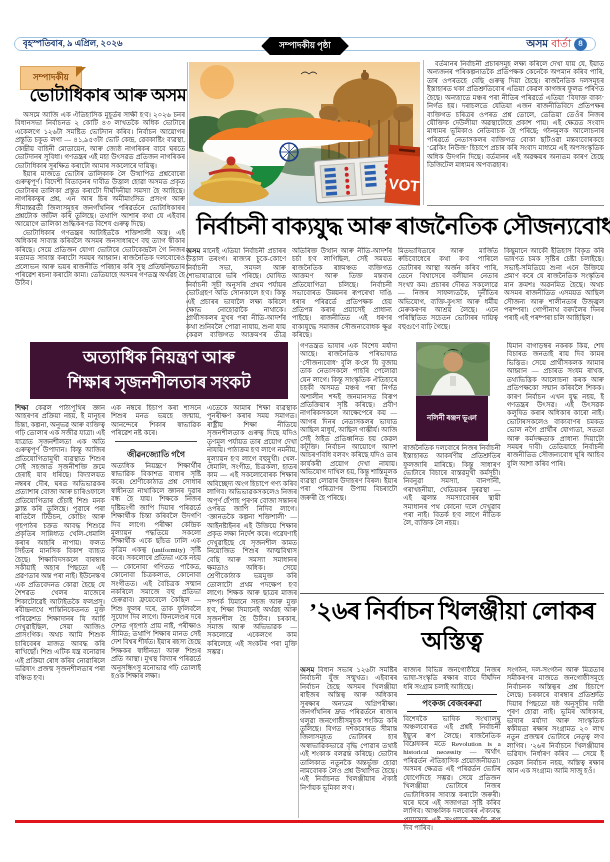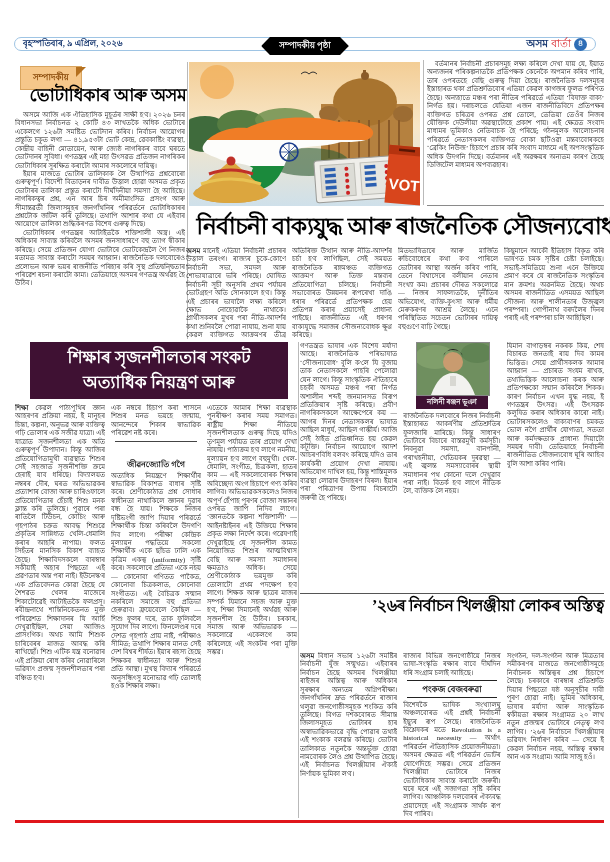--- a/index.html
+++ b/index.html
@@ -40,34 +40,34 @@
   
   .illus{position:absolute;left:189px;top:62px;width:231px;height:144px;}
   .intro{position:absolute;left:427px;top:60px;width:177px;height:144px;}
   .a1-head{position:absolute;left:196px;top:208px;width:418px;text-align:center;
        font-size:23px;font-weight:bold;color:#000;letter-spacing:-0.5px;}
   .a1-top{left:186px;top:247px;width:418px;height:92px;}
   .a1-bot{left:300px;top:342px;width:304px;height:249px;}
   .photo-wrap{width:72px;margin:0 auto 3px auto;}
   .photo{display:block;width:72px;height:52px;border:1px solid #888;}
   .photo-cap{background:#3f1133;color:#fff;font-size:7px;font-weight:bold;
-       text-align:center;padding:2px 0;text-indent:0;}
+       text-align:center;padding:18px 0;text-indent:0;}
   
   .a2-box{position:absolute;left:30px;top:342px;width:258px;height:57px;background:#3f1133;
        color:#fff;text-align:center;display:flex;flex-direction:column;justify-content:center;}
   .a2-box .l{font-size:17px;font-weight:bold;line-height:1.45;}
   .a2-body{left:15px;top:404px;width:282px;height:414px;}
-  .byline{border-top:1px solid #444;margin:3px 4px 2px 4px;padding-top:18px;
+  .byline{border-top:1px solid #444;margin:3px 4px 2px 4px;padding-top:8px;
        font-size:8px;font-weight:bold;text-align:center;text-indent:0;}
   .byline2{border-top:1px solid #222;border-bottom:1px solid #222;margin:3px 4px 3px 4px;
        padding:2.5px 0;font-size:8.5px;font-weight:bold;text-align:center;text-indent:0;}
   
-  .a3-head{position:absolute;left:300px;top:596px;width:304px;text-align:right;
-       font-size:16px;font-weight:bold;color:#000;line-height:1.25;letter-spacing:-0.4px;}
-  .a3-body{left:300px;top:652px;width:304px;height:166px;}
+  .a3-head{position:absolute;left:300px;top:596px;width:304px;text-align:center;
+       font-size:24px;font-weight:bold;color:#000;line-height:1.25;letter-spacing:-0.4px;}
+  .a3-body{left:300px;top:666px;width:304px;height:166px;}
 </style>
 </head>
 <body>
 
 <div class="page">
 
   <div class="hdr">
     <span class="hdr-date">বৃহস্পতিবাৰ, ৯ এপ্ৰিল, ২০২৬</span>
     <span class="hdr-badge">সম্পাদকীয় পৃষ্ঠা</span>
     <span class="hdr-right">
@@ -220,22 +220,22 @@
           <rect x="33" y="33" width="6" height="10" fill="#d8d8d2"></rect>
         </svg>
         <div class="photo-cap">নলিনী ৰঞ্জন ভূঞা</div>
       </div>
       <span>ৰাজনৈতিক দলবোৰে নিজৰ নিৰ্বাচনী ইস্তাহাৰত আকৰ্ষণীয় প্ৰতিশ্ৰুতিৰ ফুলজাৰি মাৰিছে। কিন্তু সাধাৰণ ভোটাৰে বিচাৰে বাস্তৱমুখী কৰ্মসূচী। নিবনুৱা সমস্যা, বানপানী, গৰাখহনীয়া, খেতিয়কৰ দুৰৱস্থা — এই জ্বলন্ত সমস্যাবোৰৰ স্থায়ী সমাধানৰ পথ কোনো দলে দেখুৱাব পৰা নাই। বিতৰ্ক হ'ব লাগে নীতিক লৈ, ব্যক্তিক লৈ নহয়।</span>
     </div>
     <div class="bodytxt">যিমান বাগাড়ম্বৰ নকৰক কিয়, শেষ বিচাৰত জনতাই ৰায় দিব কামৰ ভিত্তিত। সেয়ে প্ৰাৰ্থীসকলক আমাৰ আহ্বান — প্ৰচাৰত সংযম ৰাখক, তথ্যভিত্তিক আলোচনা কৰক আৰু প্ৰতিপক্ষকো সন্মান কৰিবলৈ শিকক। কাৰণ নিৰ্বাচন এখন যুদ্ধ নহয়, ই গণতন্ত্ৰৰ উৎসৱ। এই উৎসৱক কলুষিত কৰাৰ অধিকাৰ কাৰো নাই। ভোটাৰসকলেও বাক্যবাণৰ চমকত ভোল নগৈ প্ৰাৰ্থীৰ যোগ্যতা, সততা আৰু কৰ্মদক্ষতাক প্ৰাধান্য দিয়াটো সময়ৰ দাবী। তেতিয়াহে নিৰ্বাচনী ৰাজনীতিত সৌজন্যবোধ ঘূৰি আহিব বুলি আশা কৰিব পাৰি।</div>
   </div>
 
   <div class="a2-box">
+    <div class="l">অত্যাধিক নিয়ন্ত্ৰণ আৰু</div>
     <div class="l">শিক্ষাৰ সৃজনশীলতাৰ সংকট</div>
-    <div class="l">অত্যাধিক নিয়ন্ত্ৰণ আৰু</div>
   </div>
   <div class="colrow a2-body">
     <div class="bodytxt"><b class="lead">শিক্ষা</b><span> কেৱল পাঠ্যপুথিৰ জ্ঞান আহৰণৰ প্ৰক্ৰিয়া নহয়, ই মানুহৰ চিন্তা, কল্পনা, অনুভৱ আৰু ব্যক্তিত্ব গঢ়ি তোলাৰ এক সজীৱ যাত্ৰা। এই যাত্ৰাত সৃজনশীলতা এক অতি গুৰুত্বপূৰ্ণ উপাদান। কিন্তু আজিৰ প্ৰতিযোগিতামুখী ব্যৱস্থাত শিশুৰ সেই সহজাত সৃজনীশক্তি ক্ৰমে হেৰাই যাব ধৰিছে। বিদ্যালয়ত নম্বৰৰ দৌৰ, ঘৰত অভিভাৱকৰ প্ৰত্যাশাৰ বোজা আৰু চাৰিওফালে প্ৰতিযোগিতাৰ হেঁচাই শিশু মনক ক্লান্ত কৰি তুলিছে। পুৱাৰে পৰা ৰাতিলৈ টিউচন, কোচিং আৰু গৃহপাঠৰ চক্ৰত আবদ্ধ শিশুৱে প্ৰকৃতিৰ সান্নিধ্যত খেলি-ধেমালি কৰাৰ আহৰি নাপায়। ফলত সিহঁতৰ মানসিক বিকাশ ব্যাহত হৈছে। শিক্ষাবিদসকলে বাৰম্বাৰ সকীয়াই অহাৰ পিছতো এই প্ৰৱণতাৰ অন্ত পৰা নাই। ইউনেস্ক'ৰ এক প্ৰতিবেদনত কোৱা হৈছে যে শৈশৱত খেলৰ মাজেৰে শিকাটোৱেই আটাইতকৈ ফলপ্ৰসূ। ৰবীন্দ্ৰনাথে শান্তিনিকেতনত মুক্ত পৰিৱেশত শিক্ষাদানৰ যি আৰ্হি দেখুৱাইছিল, সেয়া আজিও প্ৰাসংগিক। অথচ আমি শিশুক চাৰিবেৰৰ মাজত আবদ্ধ কৰি ৰাখিছোঁ। শিশু এটিক যন্ত্ৰ বনোৱাৰ এই প্ৰক্ৰিয়া ৰোধ কৰিব নোৱাৰিলে ভৱিষ্যৎ প্ৰজন্ম সৃজনশীলতাৰ পৰা বঞ্চিত হ'ব।</span></div>
     <div class="bodytxt">
       <span>এক নম্বৰে হিচাপ কৰা শাসনে শিশুৰ মনত ভয়হে জন্মায়, আনন্দেৰে শিকাৰ স্বাভাৱিক পৰিৱেশ নষ্ট কৰে।</span>
       <div class="byline">জীৱনজ্যোতি গগৈ</div>
       <span>অত্যধিক নিয়ন্ত্ৰণে শিক্ষাৰ্থীৰ স্বাভাৱিক বিকাশত বাধাৰ সৃষ্টি কৰে। শ্ৰেণীকোঠাত প্ৰশ্ন সোধাৰ স্বাধীনতা নাথাকিলে জ্ঞানৰ দুৱাৰ বন্ধ হৈ যায়। শিক্ষকে নিজৰ দৃষ্টিভংগী জাপি দিয়াৰ পৰিৱৰ্তে শিক্ষাৰ্থীক চিন্তা কৰিবলৈ উদগণি দিব লাগে। পৰীক্ষা কেন্দ্ৰিক মূল্যায়ন পদ্ধতিয়ে সকলো শিক্ষাৰ্থীক একে ছাঁচত ঢালি এক কৃত্ৰিম একত্ব (uniformity) সৃষ্টি কৰে। সকলোৰে প্ৰতিভা একে নহয় — কোনোবা গণিতত পাকৈত, কোনোবা চিত্ৰকলাত, কোনোবা সংগীতত। এই বৈচিত্ৰক সন্মান নকৰিলে সমাজে বহু প্ৰতিভা হেৰুৱাব। ফ্ৰয়েবেলে কৈছিল — শিশু ফুলৰ দৰে, তাক ফুলিবলৈ সুযোগ দিব লাগে। ফিনলেণ্ডৰ দৰে দেশত গৃহপাঠ প্ৰায় নাই, পৰীক্ষাও সীমিত; তথাপি শিক্ষাৰ মানত সেই দেশ বিশ্বৰ শীৰ্ষত। ইয়াৰ ৰহস্য হৈছে শিক্ষকৰ স্বাধীনতা আৰু শিশুৰ প্ৰতি আস্থা। মুখস্থ বিদ্যাৰ পৰিৱৰ্তে অনুসন্ধিৎসু মনোভাৱ গঢ়ি তোলাই হওক শিক্ষাৰ লক্ষ্য।</span>
     </div>
     <div class="bodytxt">এতেকে আমাৰ শিক্ষা ব্যৱস্থাক পুনৰীক্ষণ কৰাৰ সময় সমাগত। ৰাষ্ট্ৰীয় শিক্ষা নীতিয়ে সৃজনশীলতাক গুৰুত্ব দিছে যদিও তৃণমূল পৰ্যায়ত তাৰ প্ৰয়োগ দেখা নাযায়। পাঠ্যক্ৰম হ'ব লাগে নমনীয়, মূল্যায়ন হ'ব লাগে বহুমুখী। খেল-ধেমালি, সংগীত, চিত্ৰকলা, হাতৰ কাম — এই সকলোবোৰক শিক্ষাৰ অবিচ্ছেদ্য অংগ হিচাপে গণ্য কৰিব লাগিব। অভিভাৱকসকলেও নিজৰ অপূৰ্ণ হেঁপাহ পূৰণৰ বোজা সন্তানৰ ওপৰত জাপি নিদিব লাগে। ‘জ্ঞানতকৈ কল্পনা শক্তিশালী’ — আইনষ্টাইনৰ এই উক্তিয়ে শিক্ষাৰ প্ৰকৃত লক্ষ্য নিৰ্দেশ কৰে। গৱেষণাই দেখুৱাইছে যে সৃজনশীল কামত নিয়োজিত শিশুৰ আত্মবিশ্বাস বেছি আৰু সমস্যা সমাধানৰ ক্ষমতাও অধিক। সেয়ে শ্ৰেণীকোঠাক ভয়মুক্ত কৰি তোলাটো প্ৰথম পদক্ষেপ হ'ব লাগে। শিক্ষক আৰু ছাত্ৰৰ মাজৰ সম্পৰ্ক যিমানে সহজ আৰু মুক্ত হ'ব, শিক্ষা সিমানেই অৰ্থৱহ আৰু সৃজনশীল হৈ উঠিব। চৰকাৰ, সমাজ আৰু অভিভাৱক — সকলোৱে একেলগে কাম কৰিলেহে এই সংকটৰ পৰা মুক্তি সম্ভৱ।</div>
   </div>

